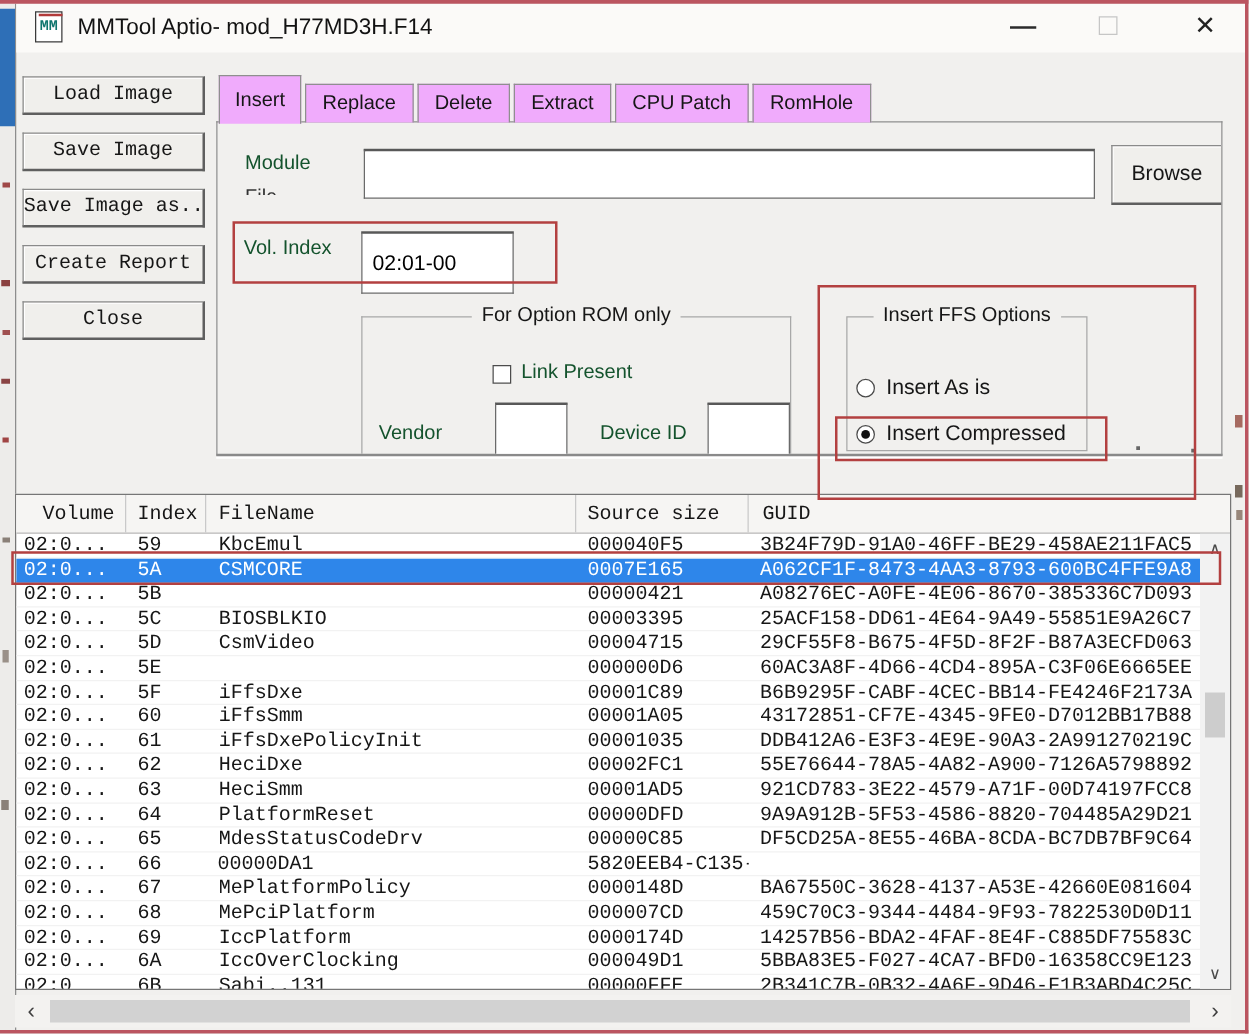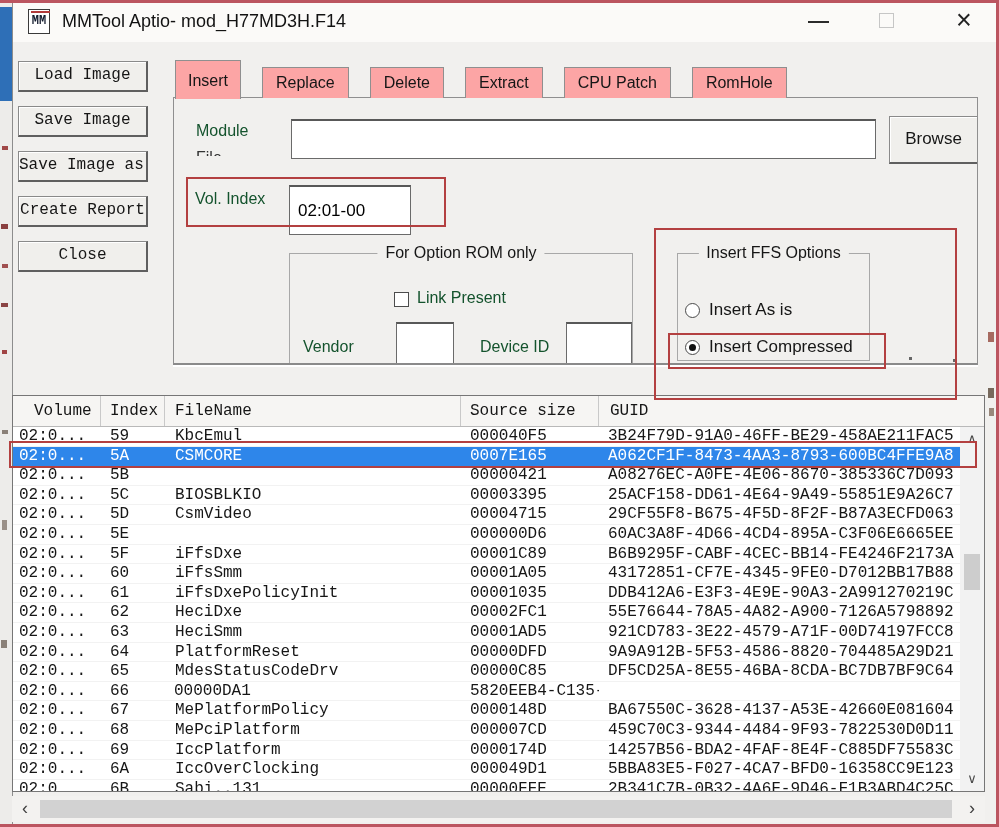--- a/index.html
+++ b/index.html
@@ -22,36 +22,36 @@
   .lm6{position:absolute;left:2px;top:430px;width:6px;height:4px;background:#8a8078;}
   .lm7{position:absolute;left:2px;top:520px;width:5px;height:10px;background:#9a9088;}
   .lm8{position:absolute;left:1px;top:640px;width:6px;height:8px;background:#8a8078;}
   .rm1{position:absolute;left:988px;top:332px;width:6px;height:10px;background:#a66a60;}
   .rm2{position:absolute;left:988px;top:388px;width:6px;height:10px;background:#77695c;}
   .rm3{position:absolute;left:989px;top:408px;width:5px;height:8px;background:#98877a;}
   
   .titlebar{position:absolute;left:13px;top:3px;width:983px;height:39px;background:#fbfaf8;}
   .app-icon{position:absolute;left:15px;top:6px;width:22px;height:25px;background:#ffffff;
     border:1px solid #3a3a3a;text-align:center;font-family:"Liberation Mono",monospace;
-    font-weight:bold;font-size:12px;line-height:23px;color:#0f172a;}
+    font-weight:bold;font-size:12px;line-height:23px;color:#0f766e;}
   .app-icon .red-bar{position:absolute;left:2px;top:1px;width:19px;height:2px;background:#b23a3a;}
   .app-title{position:absolute;left:49px;top:8px;font-size:18px;color:#121212;white-space:nowrap;}
   .btn-min{position:absolute;left:795px;top:18px;width:21px;height:2px;background:#2b2b2b;cursor:pointer;}
   .btn-max{position:absolute;left:866px;top:10px;width:15px;height:15px;border:1px solid #c6c6c6;cursor:default;}
   .btn-close{position:absolute;left:934px;top:-2px;width:34px;height:38px;font-size:27px;font-weight:300;
     color:#222;text-align:center;line-height:38px;cursor:pointer;}
   
   .btn3d{background:#f0efec;border:1px solid #8a8a8a;border-right:2px solid #5f5f5f;
     border-bottom:2px solid #5f5f5f;box-shadow:inset 1px 1px 0 #ffffff;cursor:pointer;}
-  .side-btn{position:absolute;left:18px;width:130px;height:31px;font-family:"Liberation Mono","DejaVu Sans Mono",monospace;
+  .side-btn{position:absolute;left:18px;width:146px;height:31px;font-family:"Liberation Mono","DejaVu Sans Mono",monospace;
     font-size:16px;line-height:27px;text-align:center;white-space:nowrap;overflow:hidden;}
   
   .tab-bar{position:absolute;left:175px;top:59px;height:39px;display:flex;align-items:flex-end;z-index:3;}
-  .tab{height:31px;line-height:30px;padding:0 13px;font-size:16px;background:#fca5a5;
-    border:1px solid #8f8f8f;border-bottom:none;margin-right:21px;cursor:pointer;white-space:nowrap;}
+  .tab{height:31px;line-height:30px;padding:0 13px;font-size:16px;background:#f0abfc;
+    border:1px solid #8f8f8f;border-bottom:none;margin-right:3px;cursor:pointer;white-space:nowrap;}
   .tab.active{height:39px;line-height:40px;padding:0 12px;margin-bottom:-1px;z-index:4;position:relative;}
   .panel{position:absolute;left:173px;top:97px;width:805px;height:268px;background:#f1f0ee;
     border:1px solid #8f8f8f;border-bottom:2px solid #8a8a8a;box-shadow:0 2px 0 #ffffff;overflow:hidden;z-index:1;}
   .lbl{position:absolute;font-size:16px;color:#14532d;white-space:nowrap;}
   .module-lbl{left:22px;top:24px;}
   .module-lbl2{left:22px;top:52px;height:6px;overflow:hidden;line-height:15px;color:#333;}
   .sunken{background:#ffffff;border:1px solid #6a6a6a;border-top:2px solid #585858;}
   .module-input{position:absolute;left:117px;top:21px;width:585px;height:40px;font-size:16px;padding:0 8px;outline:none;}
   .browse-btn{position:absolute;left:715px;top:18px;width:90px;height:48px;font-size:17px;
     line-height:44px;text-align:center;}

